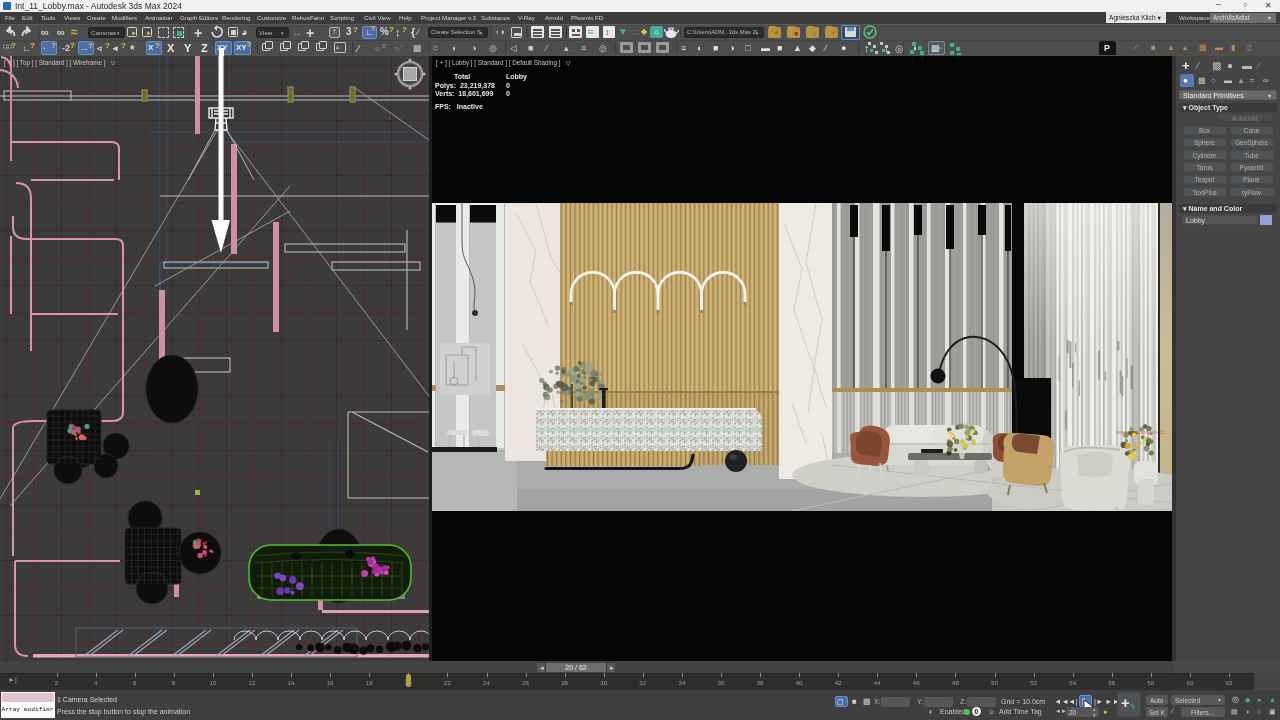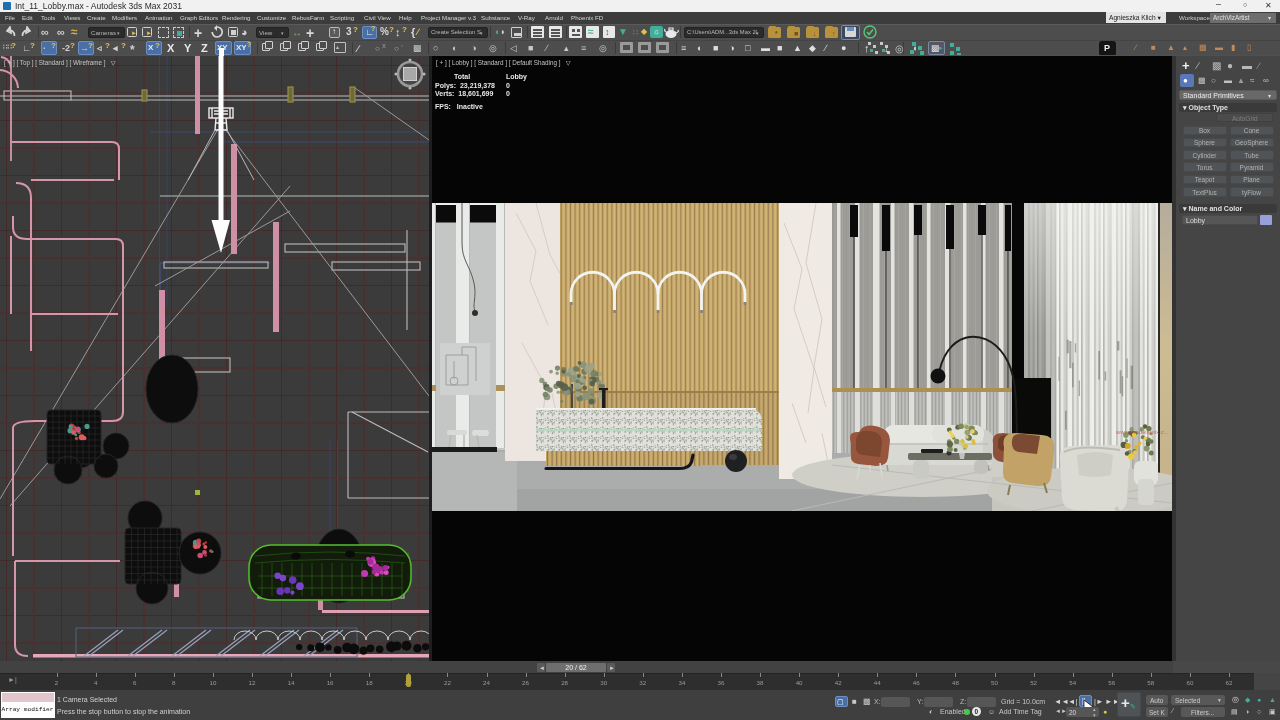--- a/index.html
+++ b/index.html
@@ -5,21 +5,21 @@
 html,body{width:1280px;height:720px;overflow:hidden;background:#3a3a3a;
   font-family:"Liberation Sans",sans-serif;}
 .abs{position:absolute}
 #stage{position:relative;width:1280px;height:720px}
 .tx{position:absolute;white-space:nowrap}
 </style></head><body>
 <div id="stage">
 
 <div class="abs" style="left:0;top:0;width:1280px;height:12px;background:#f1f1f1"></div>
 <div class="abs" style="left:3px;top:2px;width:8px;height:8px;background:#1f6fae;border-radius:1px"></div>
-<div class="tx" style="left:15px;top:1px;font-size:8.5px;color:#2a2a2a">Int_11_Lobby.max - Autodesk 3ds Max 2031</div>
+<div class="tx" style="left:15px;top:1px;font-size:8.5px;color:#2a2a2a">Int_11_Lobby.max - Autodesk 3ds Max 2024</div>
 <div class="tx" style="left:1216px;top:-1px;font-size:9px;color:#333">–</div>
 <div class="tx" style="left:1243px;top:1px;font-size:7px;color:#333">○</div>
 <div class="tx" style="left:1265px;top:1px;font-size:8px;color:#333">✕</div>
 <div class="abs" style="left:0;top:12px;width:1280px;height:12px;background:#3c3c3c"></div>
 <div class="tx" style="left:5px;top:14px;font-size:6.2px;color:#d6d6d6">File</div>
 <div class="tx" style="left:22px;top:14px;font-size:6.2px;color:#d6d6d6">Edit</div>
 <div class="tx" style="left:41px;top:14px;font-size:6.2px;color:#d6d6d6">Tools</div>
 <div class="tx" style="left:64px;top:14px;font-size:6.2px;color:#d6d6d6">Views</div>
 <div class="tx" style="left:87px;top:14px;font-size:6.2px;color:#d6d6d6">Create</div>
 <div class="tx" style="left:112px;top:14px;font-size:6.2px;color:#d6d6d6">Modifiers</div>

